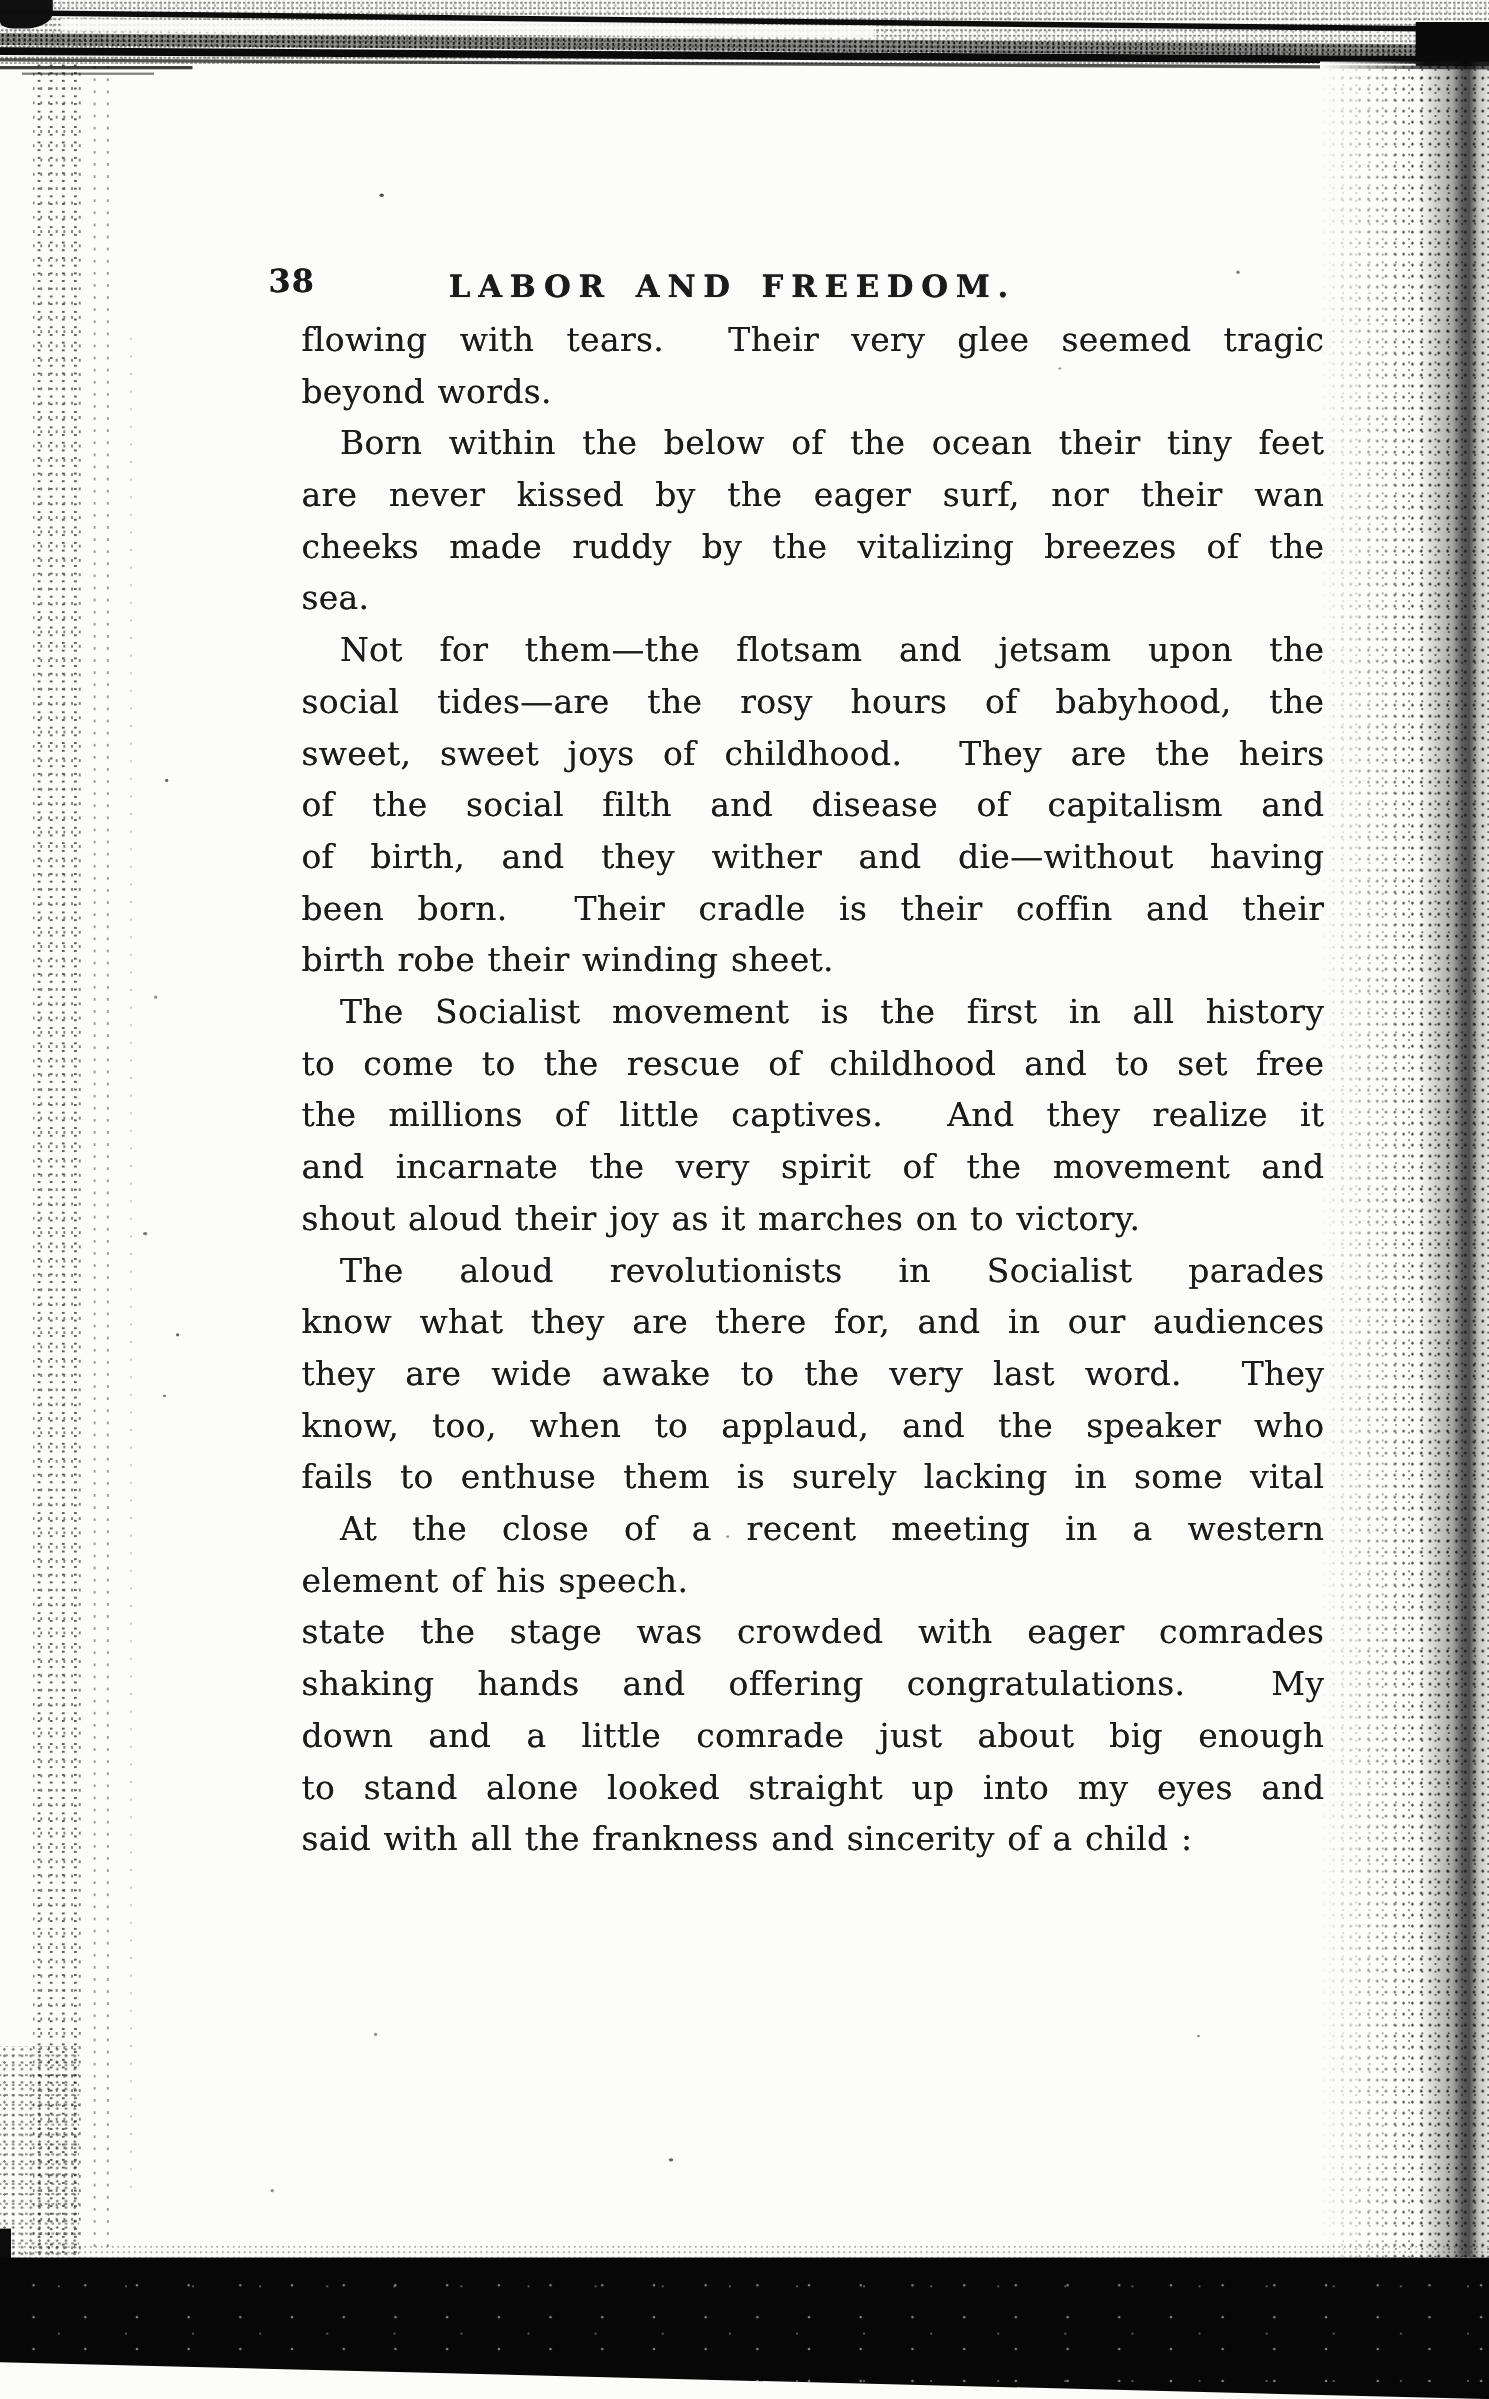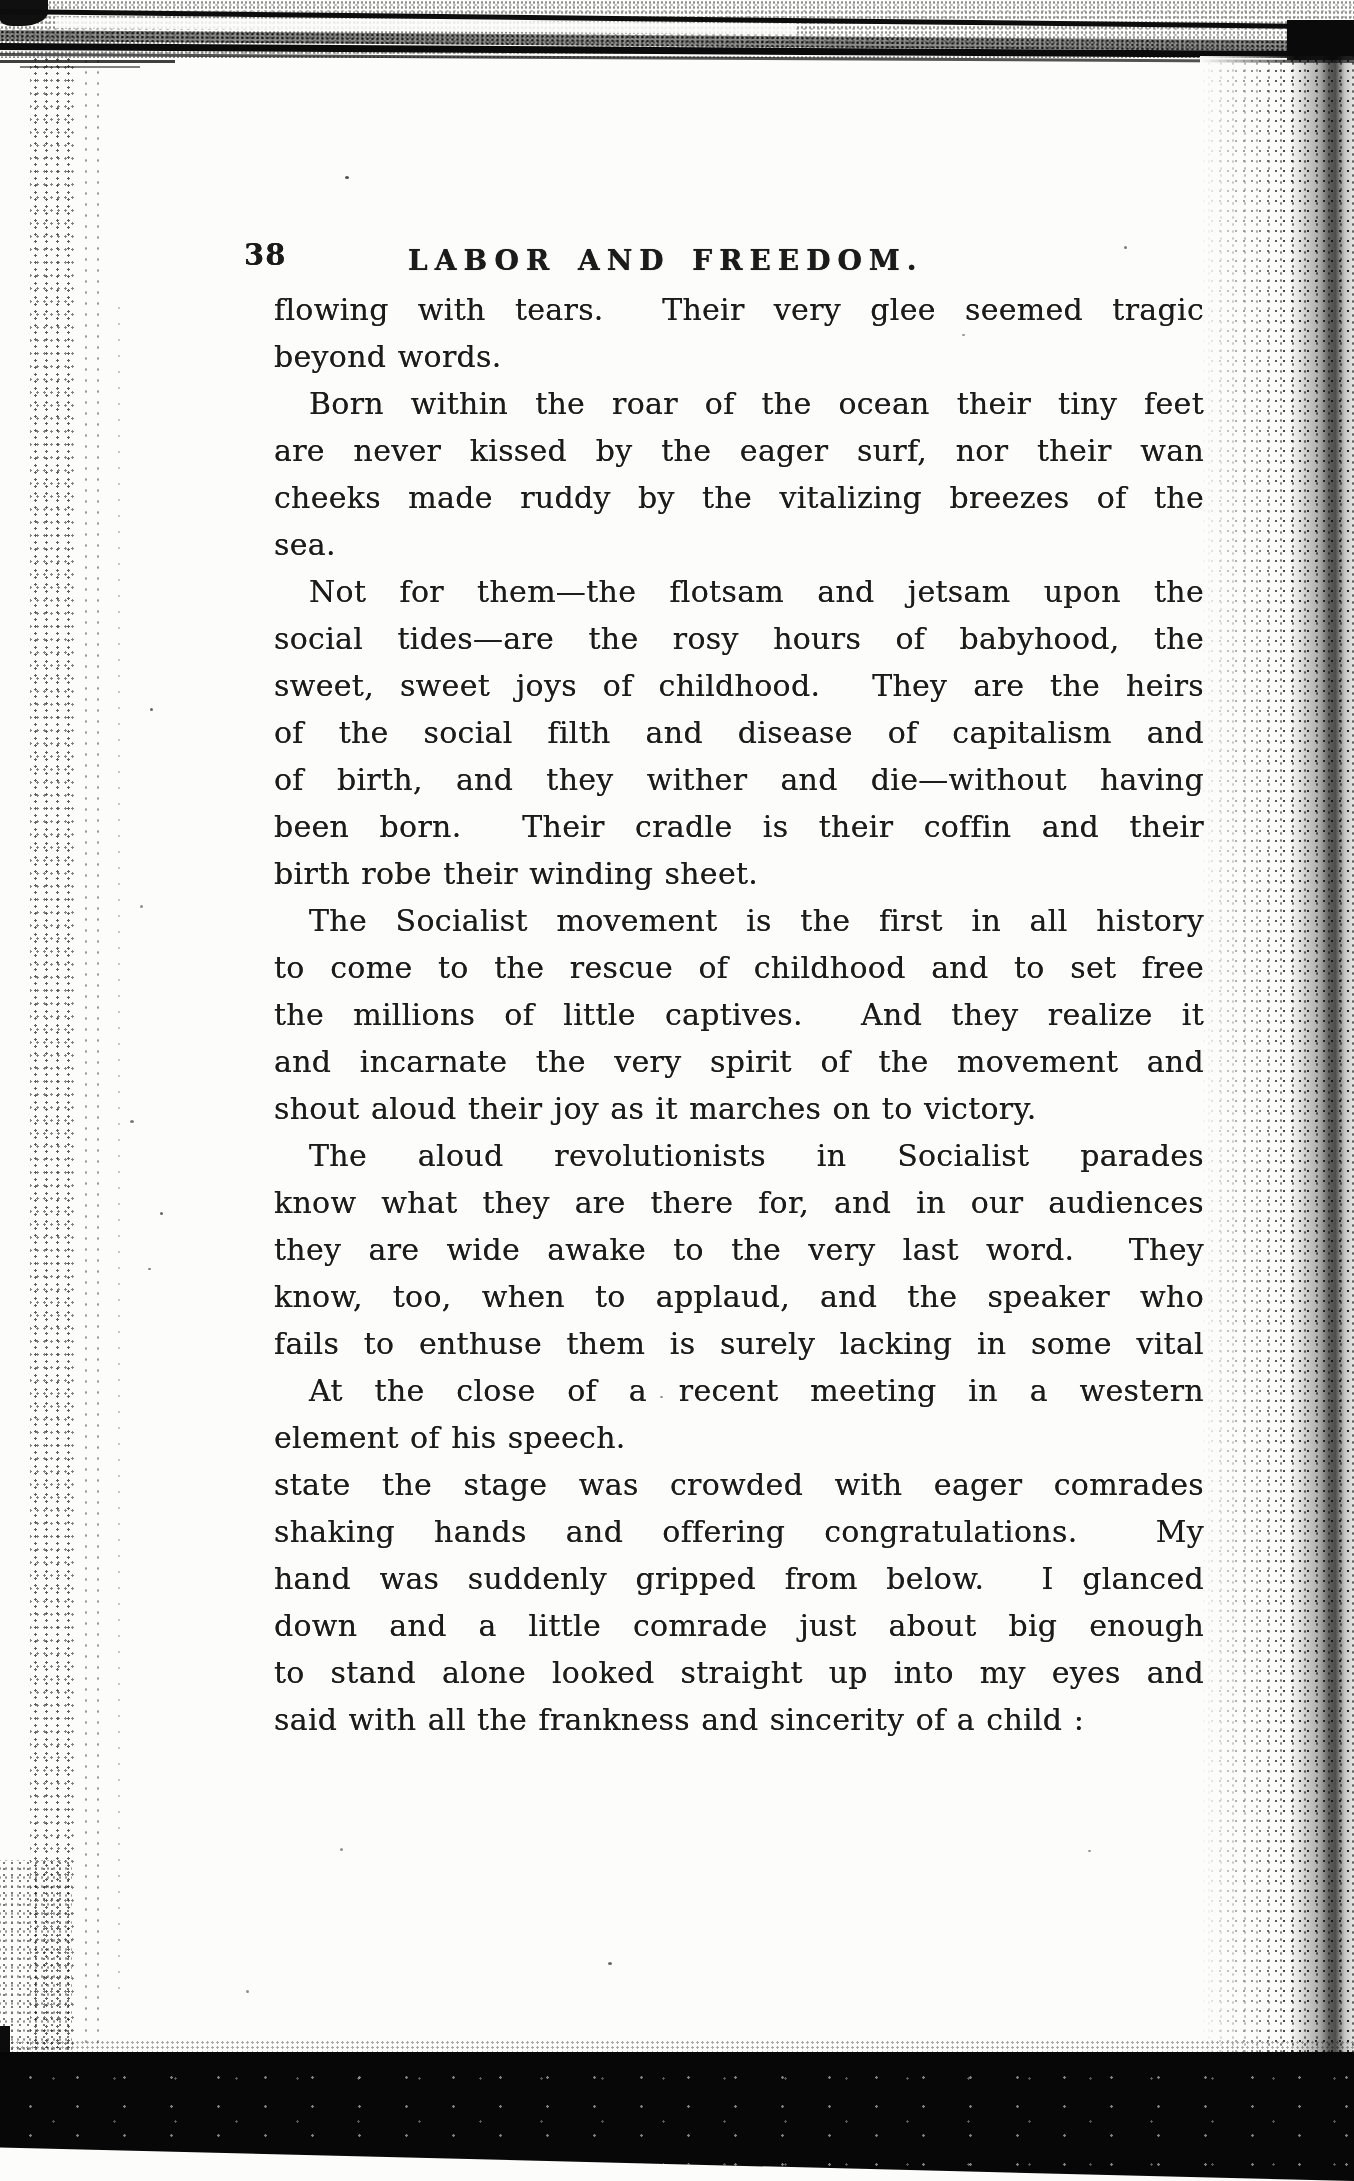--- a/index.html
+++ b/index.html
@@ -161,21 +161,21 @@
   <div class="gutter"></div>
 
   <div class="running-header">
     <span class="page-number">38</span>
     <span class="running-title">LABOR AND FREEDOM.</span>
   </div>
 
   <div class="text-block">
       <div class="line">flowing with tears.  Their very glee seemed tragic</div>
       <div class="line last">beyond words.</div>
-      <div class="line indent">Born within the roar of the ocean their tiny feet</div>
+      <div class="line indent">Born within the below of the ocean their tiny feet</div>
       <div class="line">are never kissed by the eager surf, nor their wan</div>
       <div class="line">cheeks made ruddy by the vitalizing breezes of the</div>
       <div class="line last">sea.</div>
       <div class="line indent">Not for them—the flotsam and jetsam upon the</div>
       <div class="line">social tides—are the rosy hours of babyhood, the</div>
       <div class="line">sweet, sweet joys of childhood.  They are the heirs</div>
       <div class="line">of the social filth and disease of capitalism and</div>
       <div class="line">of birth, and they wither and die—without having</div>
       <div class="line">been born.  Their cradle is their coffin and their</div>
       <div class="line last">birth robe their winding sheet.</div>
@@ -186,21 +186,20 @@
       <div class="line last">shout aloud their joy as it marches on to victory.</div>
       <div class="line indent">The aloud revolutionists in Socialist parades</div>
       <div class="line">know what they are there for, and in our audiences</div>
       <div class="line">they are wide awake to the very last word.  They</div>
       <div class="line">know, too, when to applaud, and the speaker who</div>
       <div class="line">fails to enthuse them is surely lacking in some vital</div>
       <div class="line indent">At the close of a recent meeting in a western</div>
       <div class="line last">element of his speech.</div>
       <div class="line">state the stage was crowded with eager comrades</div>
       <div class="line">shaking hands and offering congratulations.  My</div>
-      <div class="line">hand was suddenly gripped from below.  I glanced</div>
       <div class="line">down and a little comrade just about big enough</div>
       <div class="line">to stand alone looked straight up into my eyes and</div>
       <div class="line last">said with all the frankness and sincerity of a child :</div>
     </div>
 
   <div class="speck" style="left:345px; top:176px; width:4px; height:3px; opacity:.8;"></div>
   <div class="speck" style="left:1124px; top:246px; width:3px; height:3px; opacity:.6;"></div>
   <div class="speck" style="left:962px; top:334px; width:3px; height:2px; opacity:.5;"></div>
   <div class="speck" style="left:150px; top:708px; width:3px; height:3px; opacity:.7;"></div>
   <div class="speck" style="left:1180px; top:682px; width:3px; height:2px; opacity:.5;"></div>

